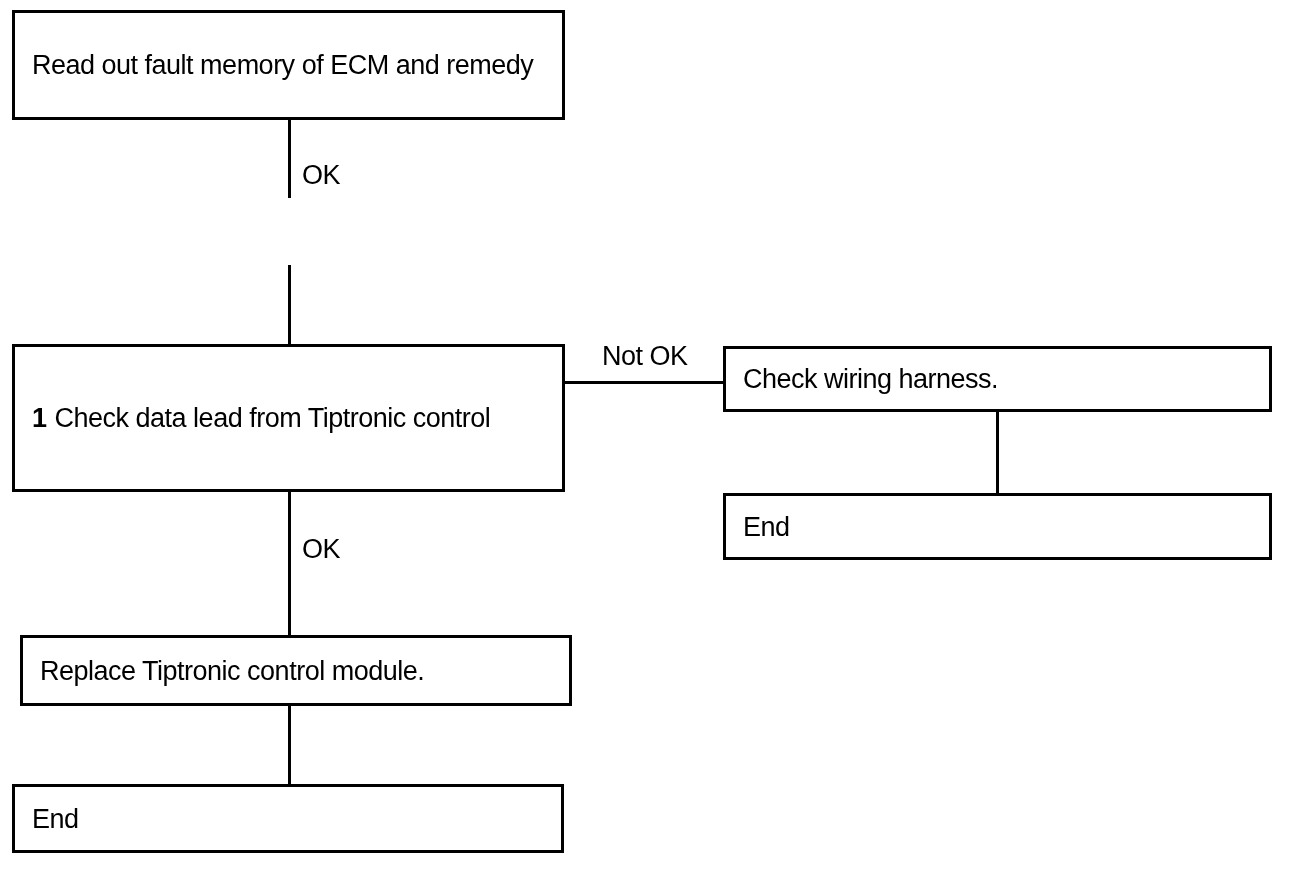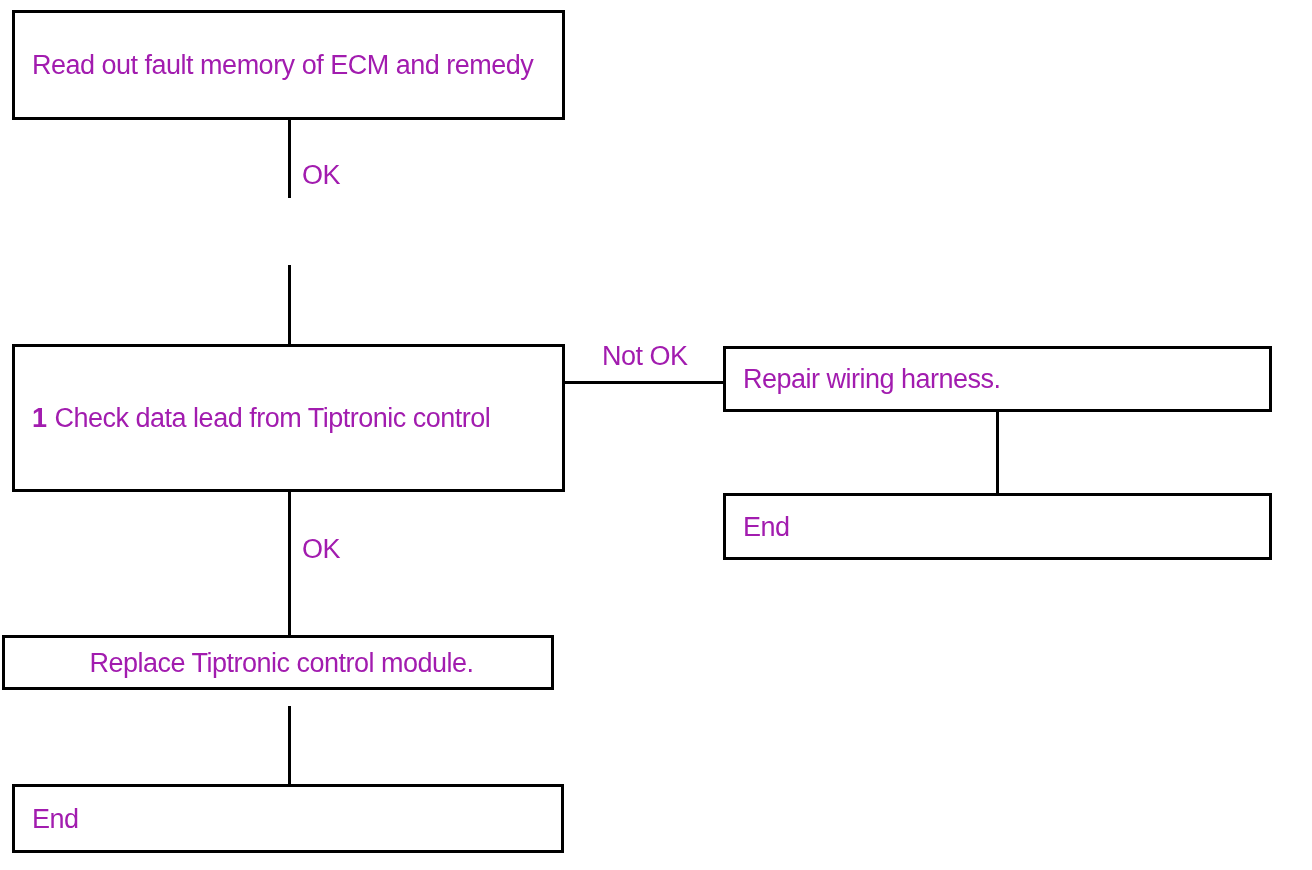--- a/index.html
+++ b/index.html
@@ -6,21 +6,21 @@
     margin: 0;
     padding: 0;
     background: #ffffff;
   }
   .canvas {
     position: relative;
     width: 1312px;
     height: 870px;
     background: #ffffff;
     font-family: "Liberation Sans", sans-serif;
-    color: #a21caf;
+    color: #000000;
     overflow: hidden;
   }
   .node {
     position: absolute;
     border: 3px solid #000000;
     background: #ffffff;
     box-sizing: border-box;
     display: flex;
     flex-direction: column;
     justify-content: center;
@@ -45,21 +45,21 @@
     line-height: 30px;
     letter-spacing: -0.5px;
     white-space: nowrap;
   }
 
   
   #node-read-fault   { left: 12px;  top: 10px;  width: 553px; height: 110px; }
   #node-check-lead   { left: 12px;  top: 344px; width: 553px; height: 148px; gap: 7px; }
   #node-repair       { left: 723px; top: 346px; width: 549px; height: 66px;  }
   #node-end-right    { left: 723px; top: 493px; width: 549px; height: 67px;  }
-  #node-replace      { left: 2px;  top: 635px; width: 552px; height: 55px; text-align: center;  }
+  #node-replace      { left: 20px;  top: 635px; width: 552px; height: 71px;  }
   #node-end-left     { left: 12px;  top: 784px; width: 552px; height: 69px;  }
 
   
   #conn-ok-top-a     { left: 288px; top: 120px; width: 3px;   height: 78px;  }
   #conn-ok-top-b     { left: 288px; top: 265px; width: 3px;   height: 79px;  }
   #conn-not-ok       { left: 565px; top: 381px; width: 158px; height: 3px;   }
   #conn-repair-end   { left: 996px; top: 412px; width: 3px;   height: 81px;  }
   #conn-ok-bottom    { left: 288px; top: 492px; width: 3px;   height: 143px; }
   #conn-replace-end  { left: 288px; top: 706px; width: 3px;   height: 78px;  }
 
@@ -84,21 +84,21 @@
   <div class="node" id="node-check-lead">
     <div class="line">
       <span class="step-num">1</span><span>Check data lead from Tiptronic control</span>
     </div>
   </div>
 
   <span class="edge-label" id="label-not-ok">Not OK</span>
   <div class="connector" id="conn-not-ok"></div>
 
   <div class="node" id="node-repair">
-    <div class="line">Repair wiring harness.</div>
+    <div class="line">Check wiring harness.</div>
   </div>
 
   <div class="connector" id="conn-repair-end"></div>
 
   <div class="node" id="node-end-right">
     <div class="line bold">End</div>
   </div>
 
   <div class="connector" id="conn-ok-bottom"></div>
   <span class="edge-label" id="label-ok-bottom">OK</span>

